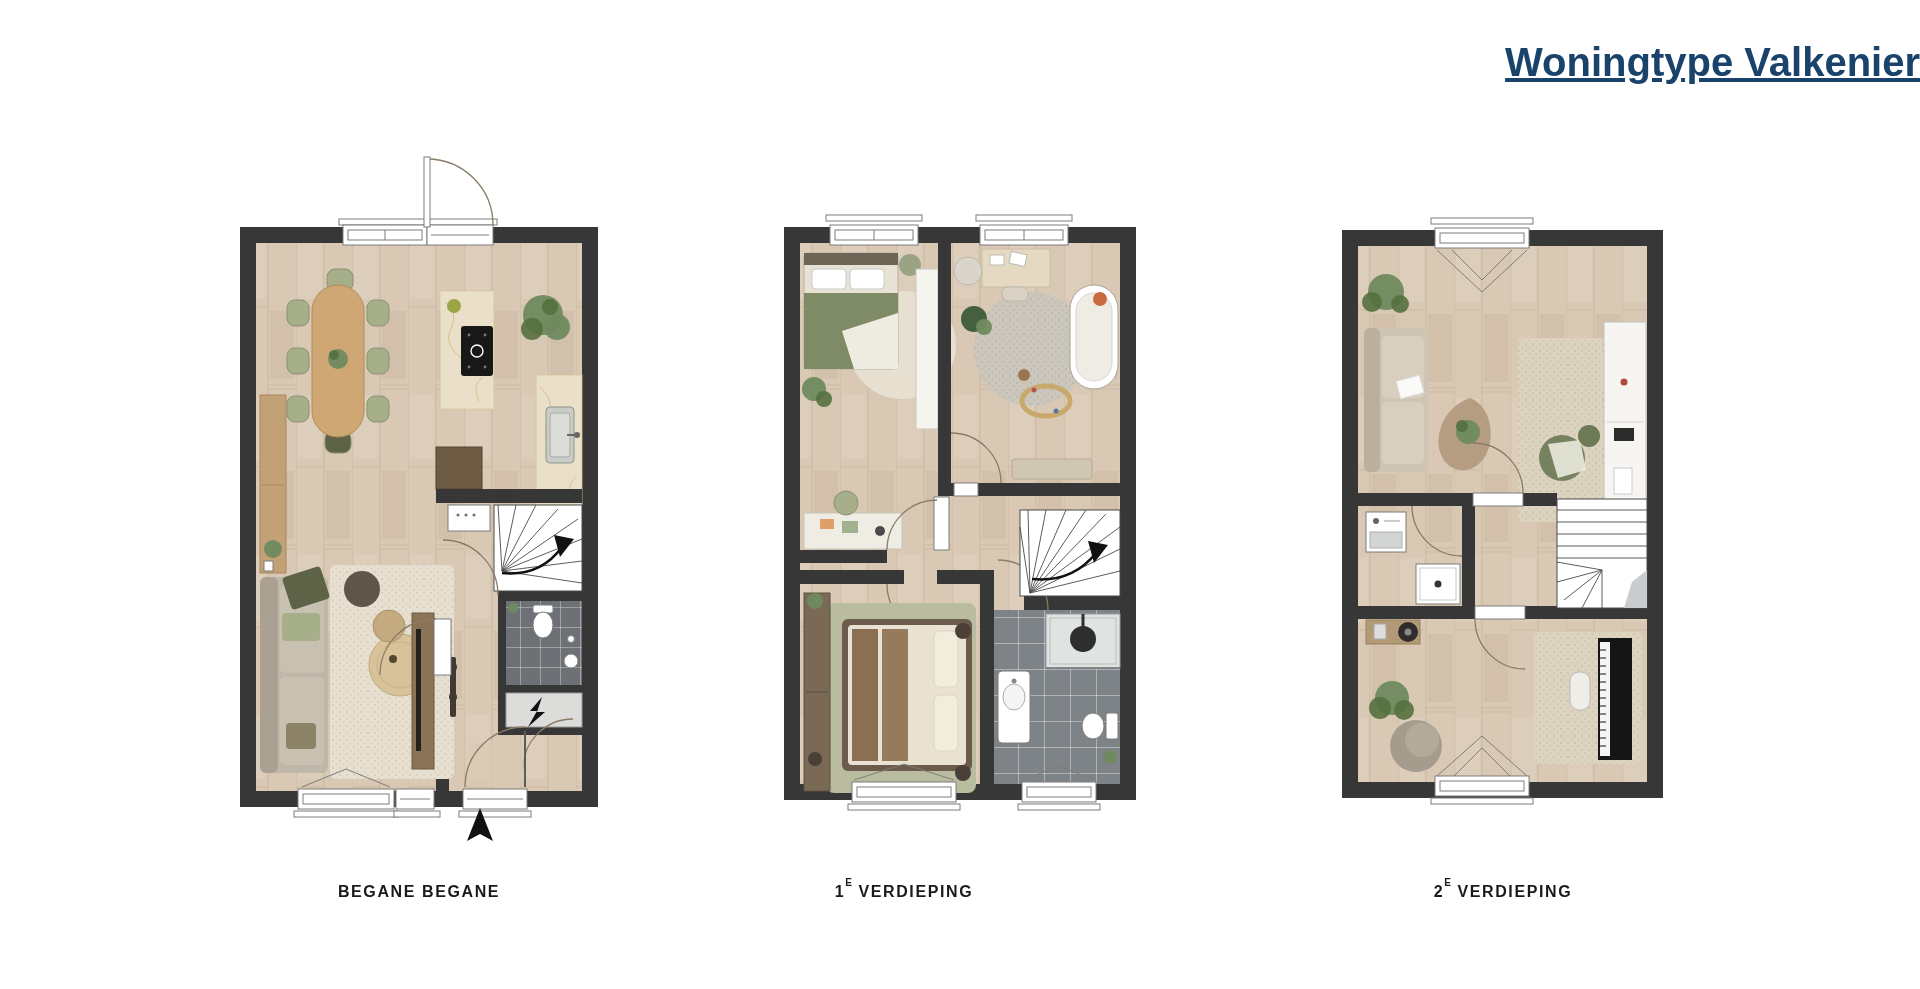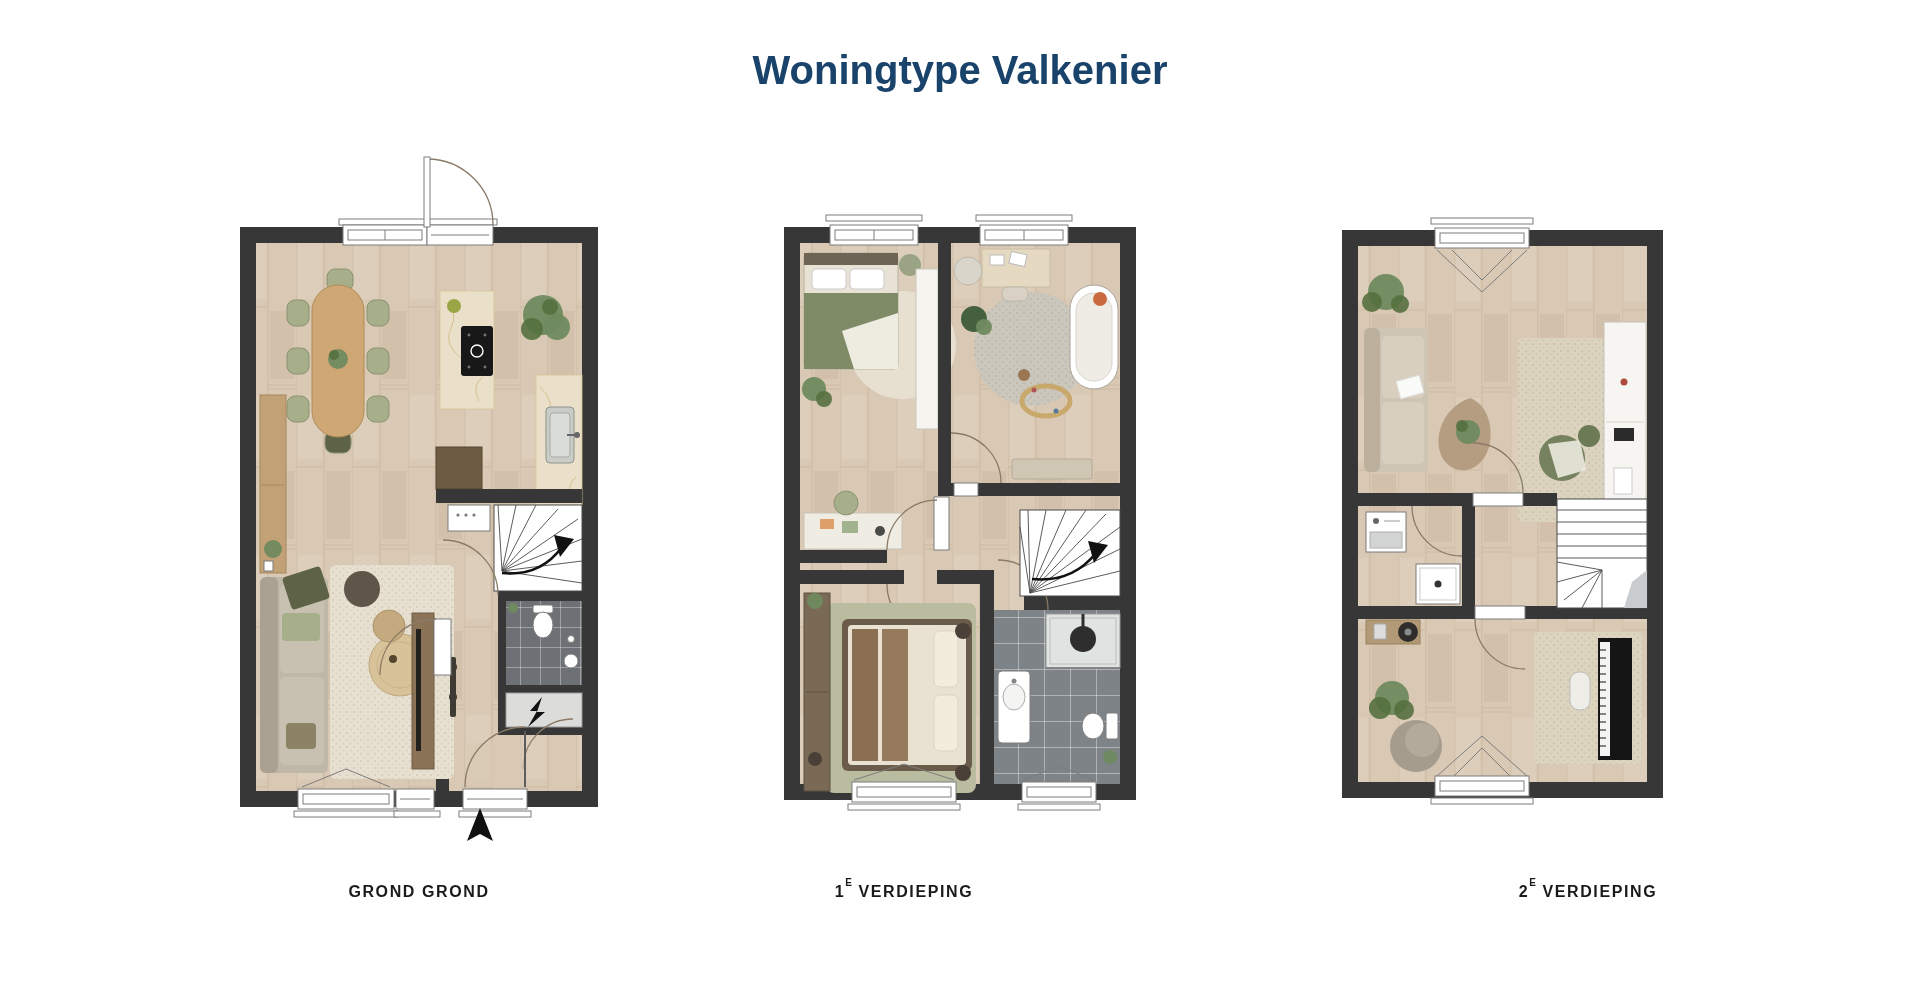--- a/index.html
+++ b/index.html
@@ -1,21 +1,21 @@
 <!DOCTYPE html>
 <html style="--title-color: #1a436b; --label-color: #1a1a1a; --wall: #373737; --floor-wood: #d9c8b3; --floor-line: #b5a186; --marble: #eadfc8; --wood-furniture: #cfa775; --green-seat: #a6af8a; --green-plant: #6f8a5e; --rug-cream: #e7e0d0; --rug-gray: #ccc7bc; --rug-green: #b9bc9e; --sofa: #bfb7a8; --tile-dark: #6d7175; --tile-bath: #7e8388; --bed-green: #7f8a66; --door-arc: #8a7a66;"><head>
 <meta charset="utf-8">
 <style>
   html,body{margin:0;padding:0;background:#ffffff;}
   body{width:1920px;height:989px;position:relative;overflow:hidden;
        font-family:"Liberation Sans",sans-serif;}
   .sheet{position:absolute;inset:0;}
-  .title{position:absolute;top:48px;left:0;width:100%;text-align:center;
+  .title{position:absolute;top:40px;left:0;width:100%;text-align:right;
          font-size:40px;font-weight:600;letter-spacing:0px;
-         color:var(--title-color);}
+         color:var(--title-color);text-decoration:underline;}
   .plan{position:absolute;margin:0;padding:0;}
   .plan svg{display:block;overflow:visible;}
   .floor-label{position:absolute;top:882px;transform:translateX(-50%);
          font-size:16px;font-weight:700;letter-spacing:1.6px;
          color:var(--label-color);white-space:nowrap;}
   .floor-label sup{font-size:10px;position:relative;top:-5px;letter-spacing:.5px;}
   .north{position:absolute;left:466px;top:808px;}
 
   
   .w{fill:var(--wall);}
@@ -534,22 +534,22 @@
     </svg>
   </figure>
 
   <div class="north">
     <svg width="28" height="34" viewBox="0 0 28 34">
       <polygon points="14,0 27,33 14,26 1,33" fill="#111"></polygon>
     </svg>
   </div>
 
   <div class="floor-label" style="left:419px">
-    <span>GROND GROND</span><sup></sup><span></span>
+    <span>BEGANE BEGANE</span><sup></sup><span></span>
   </div>
   <div class="floor-label" style="left:904px">
     <span>1</span><sup>E</sup> <span>VERDIEPING</span>
   </div>
-  <div class="floor-label" style="left:1588px">
+  <div class="floor-label" style="left:1503px">
     <span>2</span><sup>E</sup> <span>VERDIEPING</span>
   </div>
 
 </div>
 
 </body></html>

